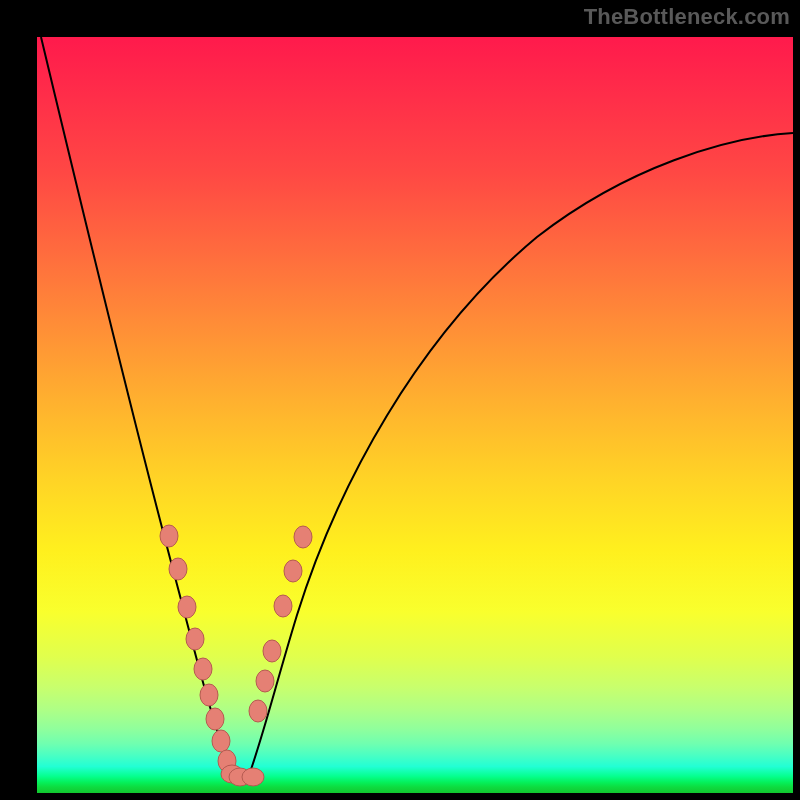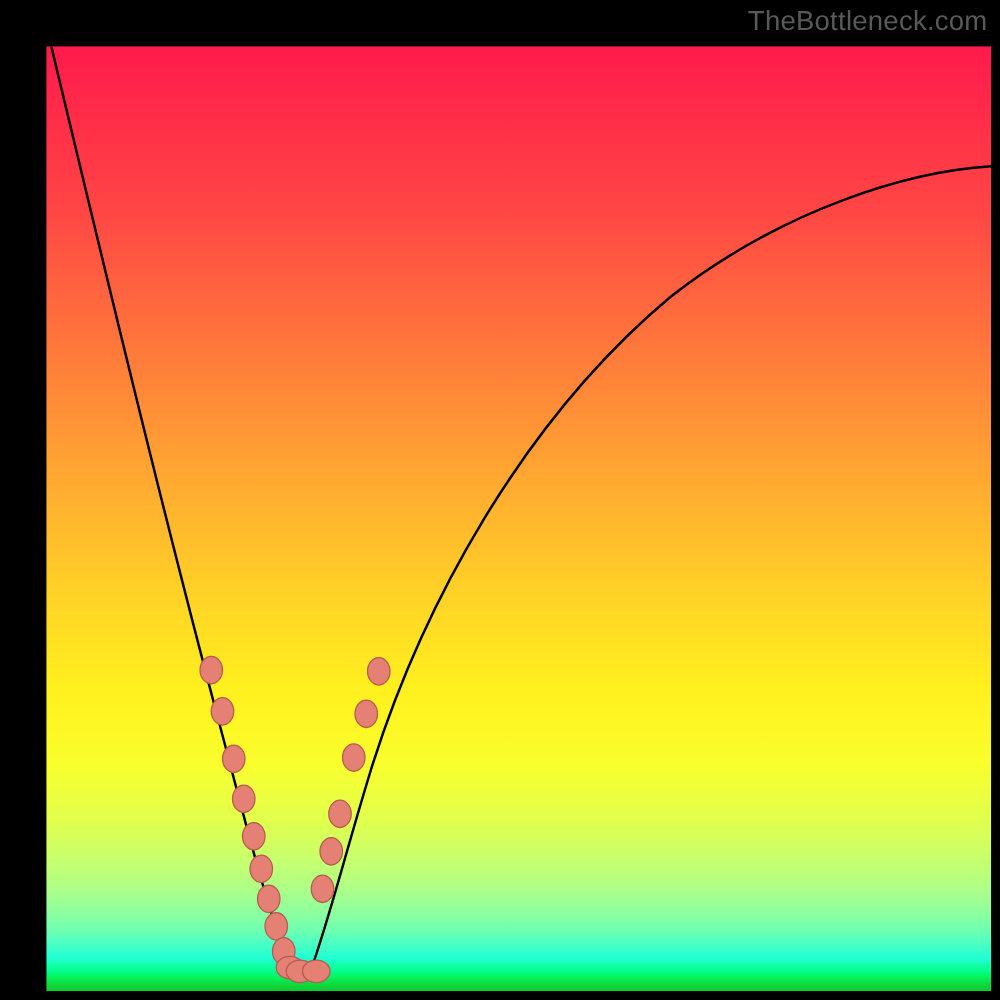--- a/index.html
+++ b/index.html
@@ -46,21 +46,21 @@
       #12c82e 100%
     );
   }
   .watermark {
     position: absolute;
     top: 4px;
     right: 10px;
     color: #595959;
     font-size: 22px;
     letter-spacing: 0.2px;
-    font-weight: 400;
+    font-weight: 700;
   }
   svg.curve {
     position: absolute;
     left: 0;
     top: 0;
     width: 756px;
     height: 756px;
   }
   .bead {
     fill: #e58074;

